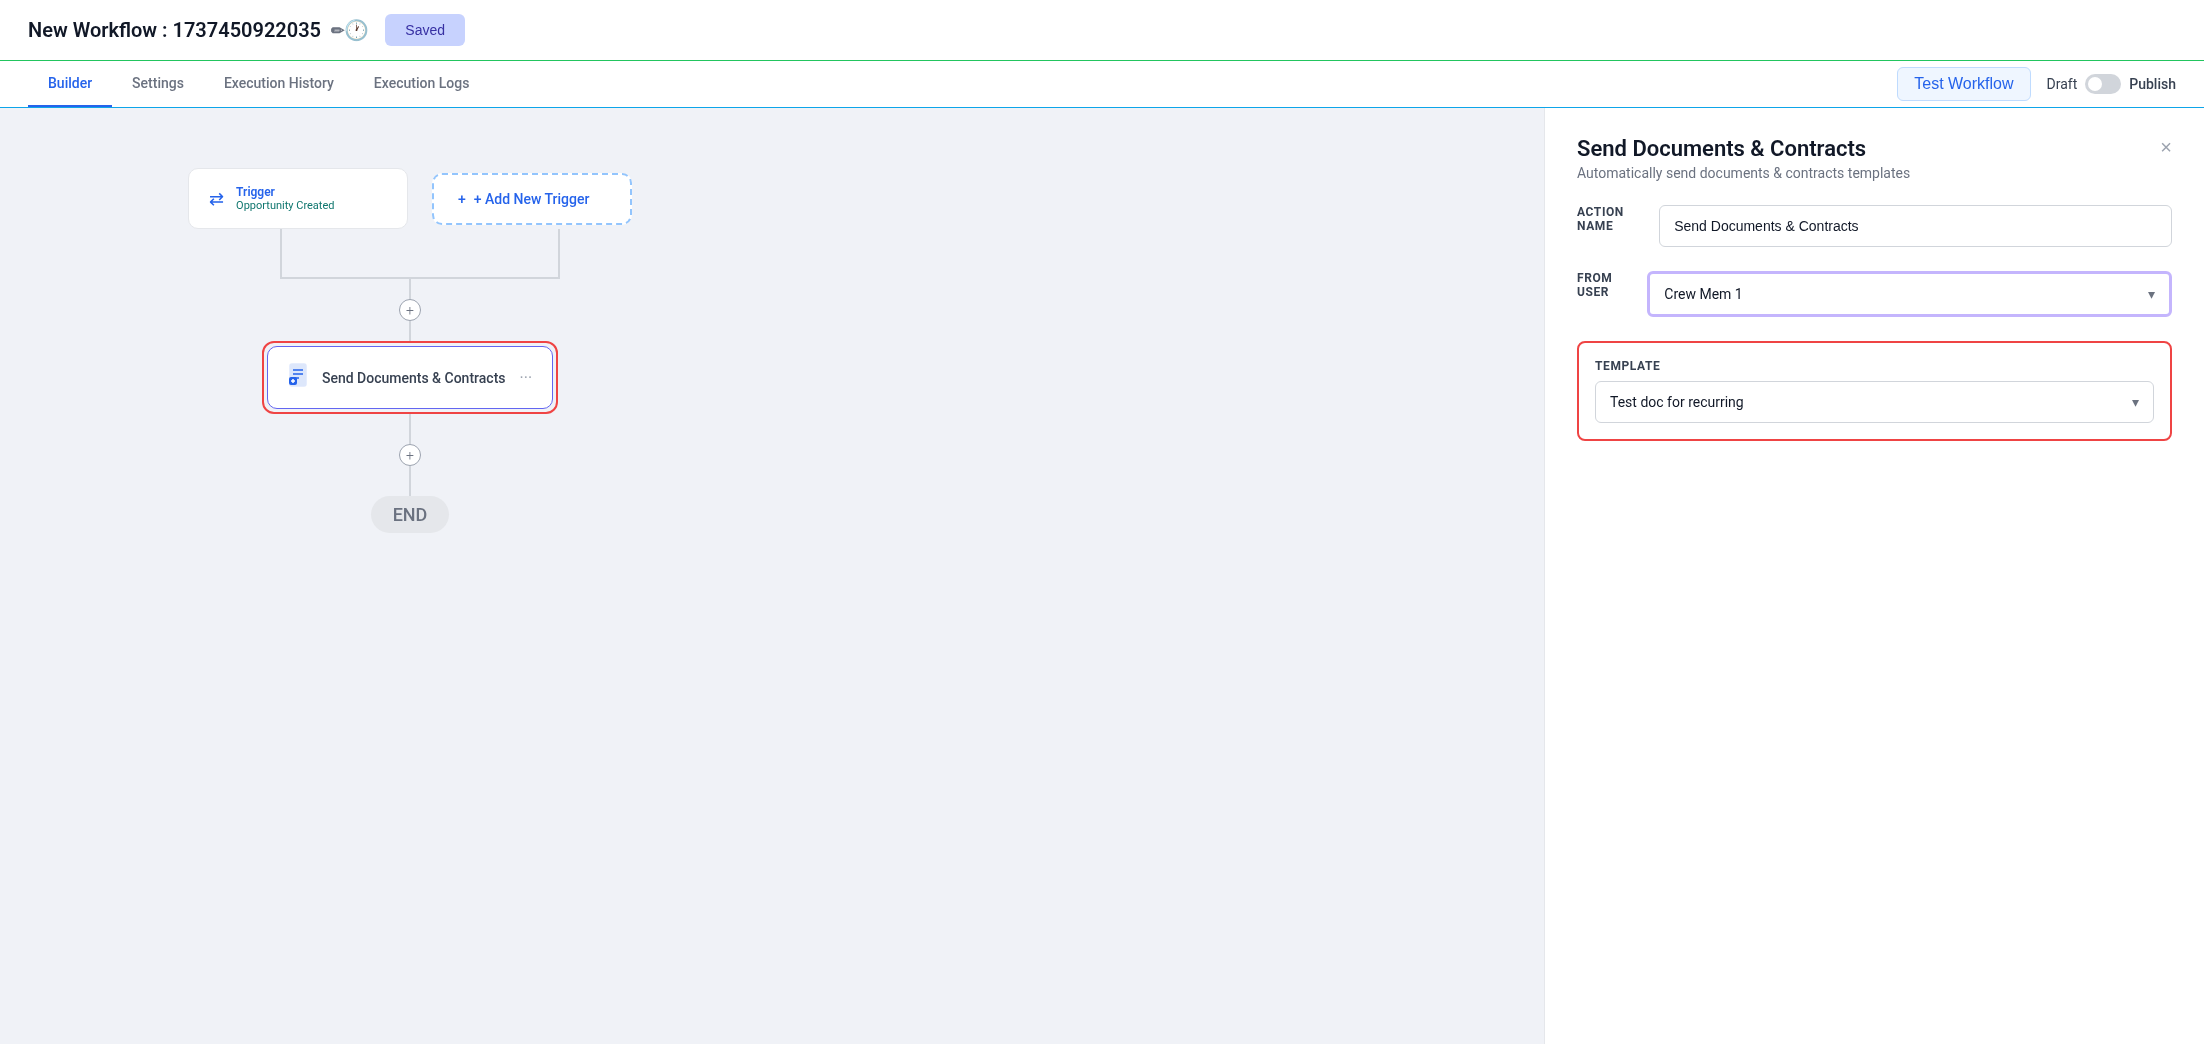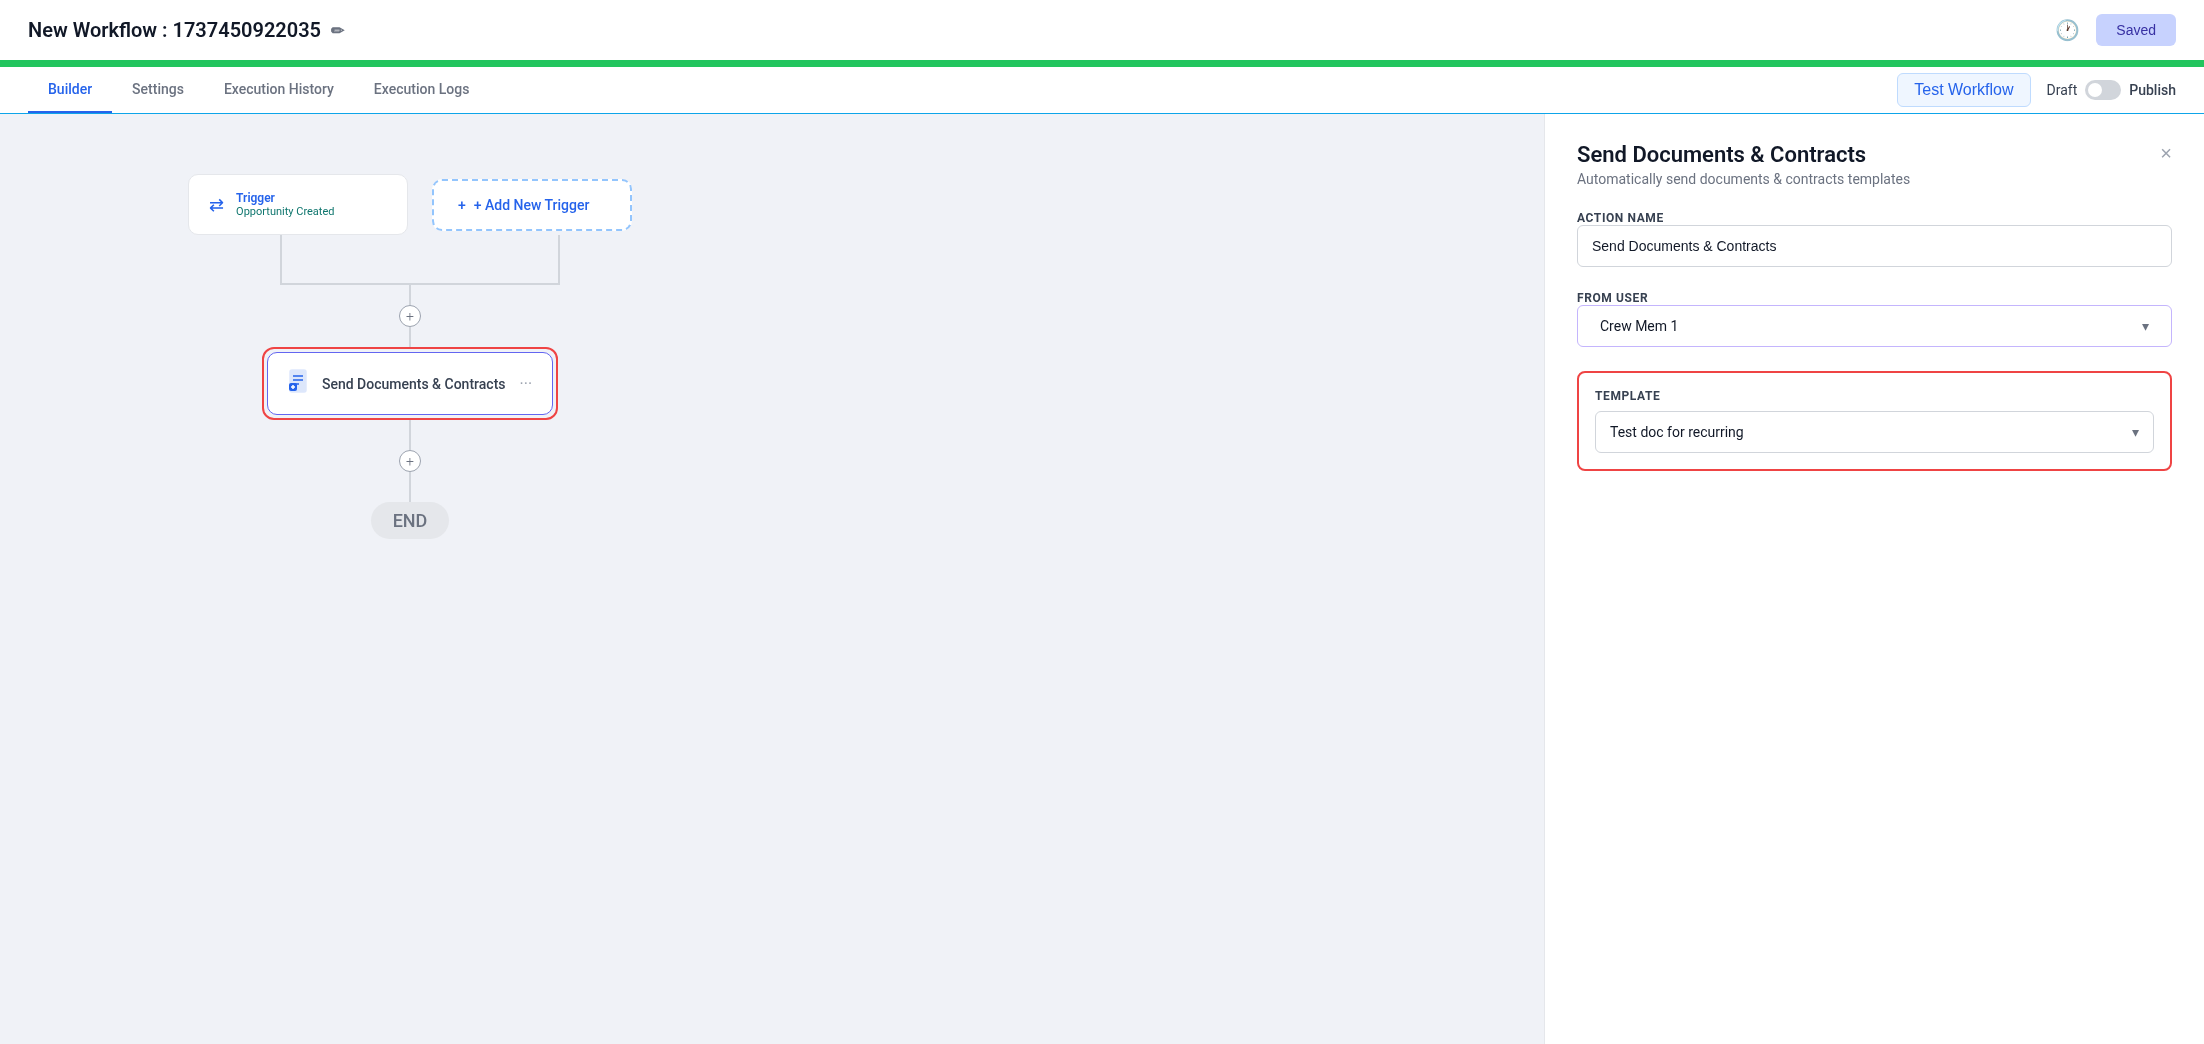--- a/index.html
+++ b/index.html
@@ -1,21 +1,21 @@
 <!DOCTYPE html>
 <html><head>
   <meta charset="utf-8">
   <style>
     * { box-sizing: border-box; margin: 0; padding: 0; }
     body { font-family: -apple-system, BlinkMacSystemFont, 'Segoe UI', Roboto, sans-serif; background: #f4f5f7; height: 100vh; overflow: hidden; }
 
     .app-container { display: flex; flex-direction: column; height: 100vh; background: #fff; }
 
     
-    .header { display: flex; align-items: center; justify-content: space-between; padding: 14px 28px; border-bottom: 7px solid #22c55e; background: #fff; }
+    .header { display: flex; align-items: center; padding: 14px 28px; border-bottom: 1px solid #22c55e; background: #fff; }
     .header-title { display: flex; align-items: center; gap: 10px; font-size: 20px; font-weight: 600; color: #111827; }
     .header-title .edit-icon { color: #6b7280; font-size: 16px; cursor: pointer; }
     .header-right { display: flex; align-items: center; gap: 16px; }
     .history-icon { color: #6b7280; font-size: 20px; cursor: pointer; }
     .saved-btn { background: #c7d2fe; color: #3730a3; border: none; padding: 8px 20px; border-radius: 6px; font-size: 14px; font-weight: 500; cursor: pointer; }
 
     
     .nav-tabs { display: flex; align-items: center; justify-content: space-between; padding: 0 28px; border-bottom: 1px solid #0ea5e9; background: #fff; }
     .nav-left { display: flex; gap: 0; }
     .nav-tab { padding: 14px 20px; font-size: 14px; font-weight: 500; color: #6b7280; cursor: pointer; border-bottom: 2px solid transparent; text-decoration: none; }
@@ -62,24 +62,24 @@
     
     .end-node { background: #e5e7eb; border-radius: 20px; padding: 8px 22px; font-size: 18px; color: #6b7280; font-weight: 500; cursor: pointer; }
 
     
     .right-panel { width: 660px; background: #fff; border-left: 1px solid #e5e7eb; padding: 28px 32px; overflow-y: auto; display: flex; flex-direction: column; gap: 24px; }
     .panel-header { display: flex; justify-content: space-between; align-items: flex-start; }
     .panel-title-section .panel-title { font-size: 22px; font-weight: 600; color: #111827; }
     .panel-title-section .panel-subtitle { font-size: 14px; color: #6b7280; margin-top: 4px; }
     .panel-close { color: #9ca3af; font-size: 20px; cursor: pointer; background: none; border: none; }
 
-    .form-section { display: flex; flex-direction: column; }
+    .form-section { display: flex; flex-direction: row; gap: 8px; }
     .form-label { font-size: 12px; font-weight: 700; color: #374151; text-transform: uppercase; letter-spacing: 0.05em; }
     .form-input { border: 1px solid #d1d5db; border-radius: 6px; padding: 12px 14px; font-size: 14px; color: #111827; background: #fff; width: 100%; outline: none; }
-    .form-select { border: 1px solid #c4b5fd; border-radius: 6px; padding: 12px 22px; font-size: 14px; color: #111827; background: #fff; width: 100%; outline: none; display: flex; justify-content: space-between; align-items: center; cursor: pointer; }
+    .form-select { border: 3px solid #c4b5fd; border-radius: 6px; padding: 12px 14px; font-size: 14px; color: #111827; background: #fff; width: 100%; outline: none; display: flex; justify-content: space-between; align-items: center; cursor: pointer; }
     .form-select .chevron { color: #6b7280; }
 
     .template-section { border: 2px solid #ef4444; border-radius: 8px; padding: 16px; display: flex; flex-direction: column; gap: 8px; }
 
     .merge-wrapper { display: flex; flex-direction: column; align-items: center; width: 380px; }
   </style>
 </head>
 <body>
 
 <div class="app-container">

